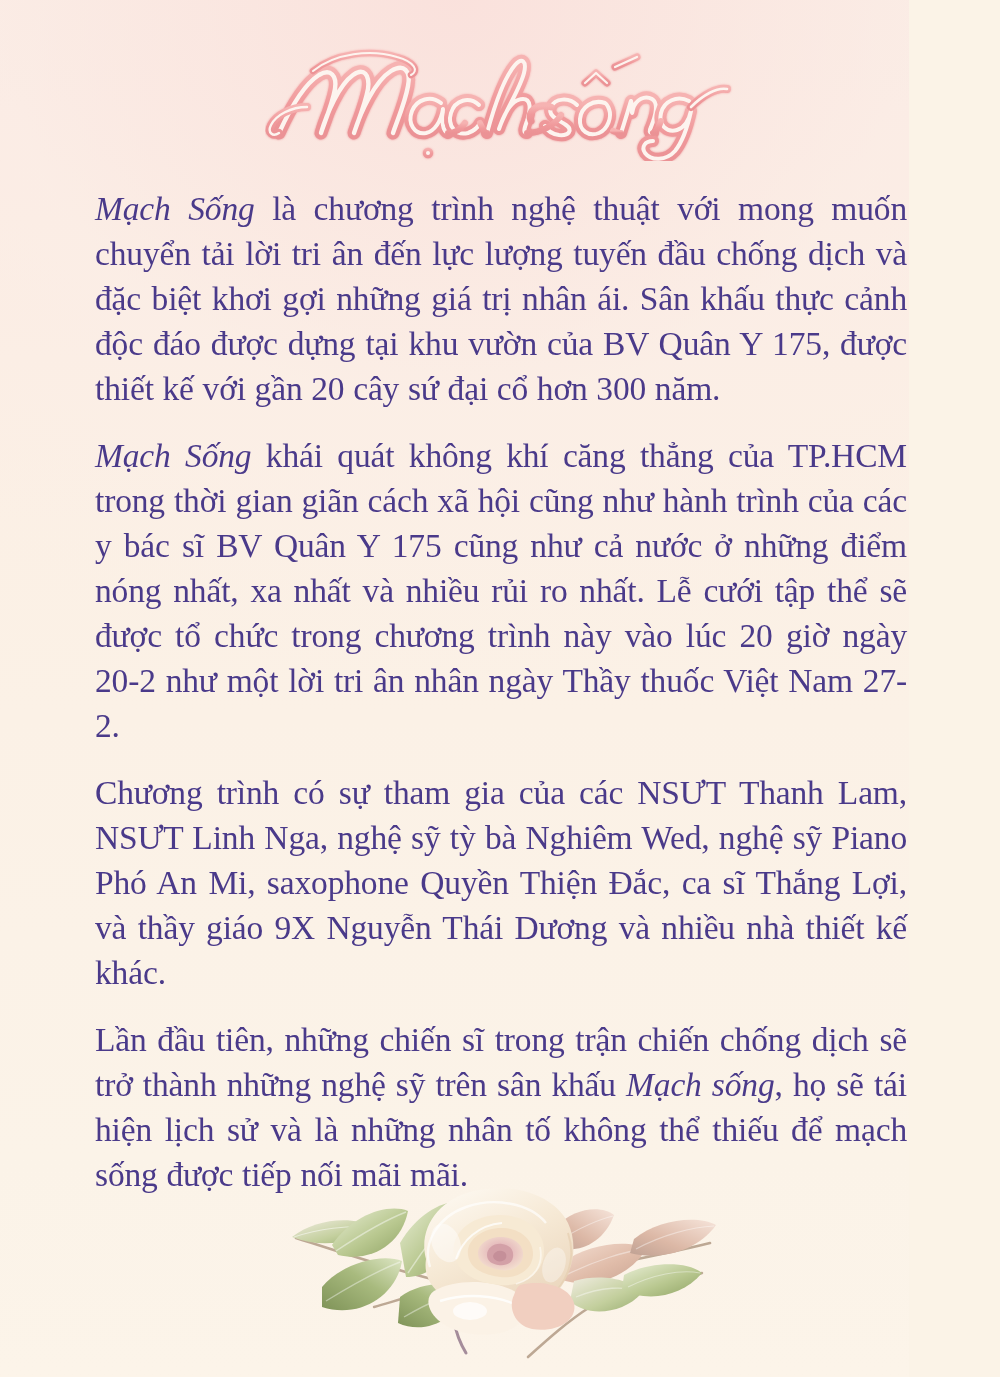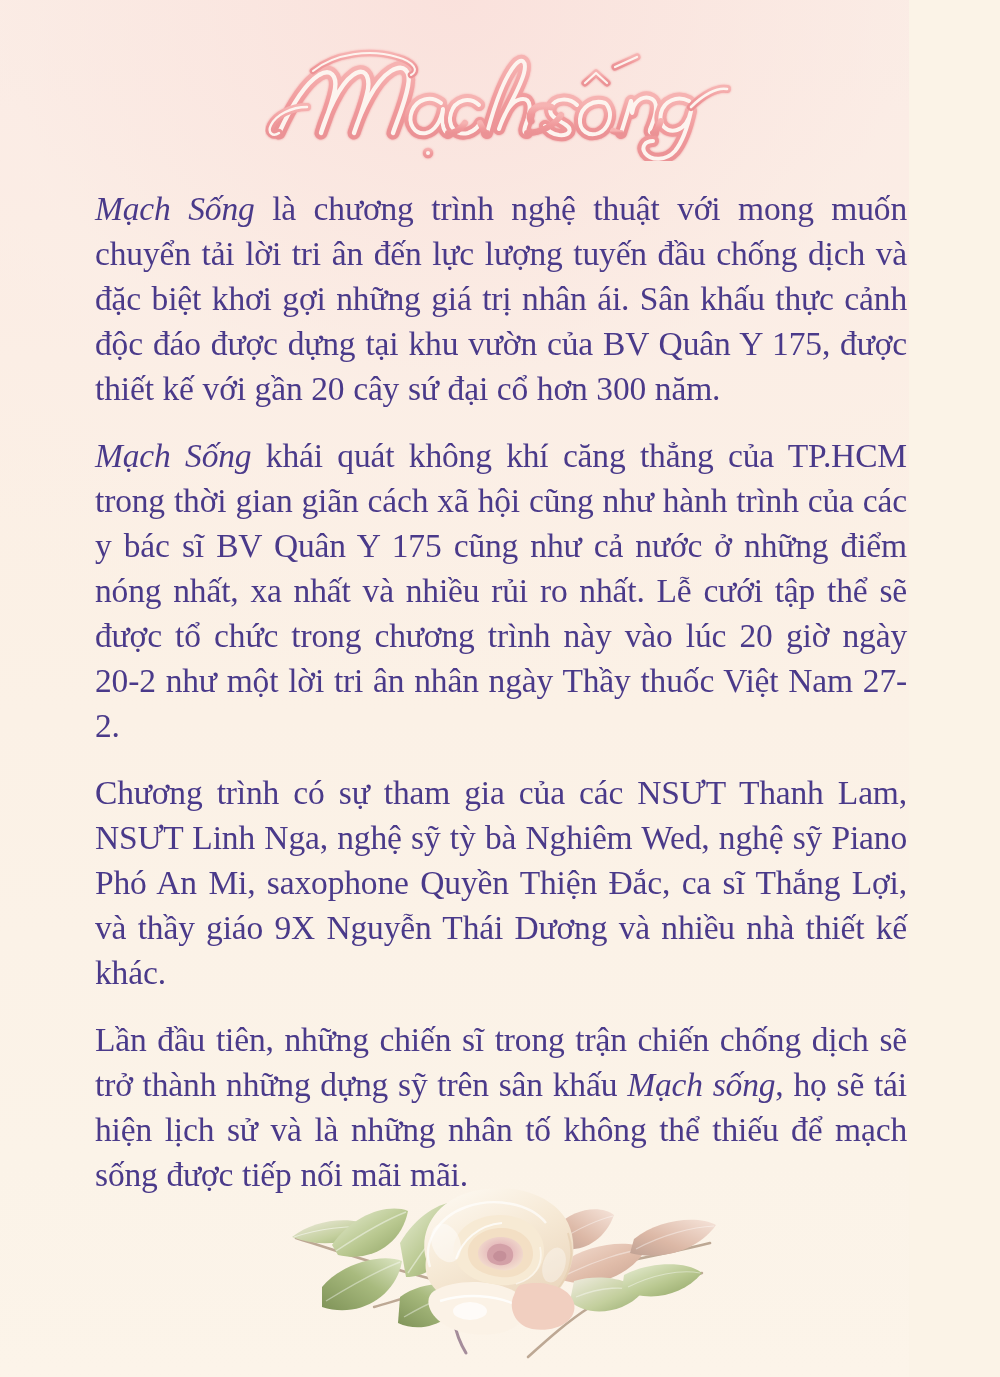--- a/index.html
+++ b/index.html
@@ -207,21 +207,21 @@
 
     <p class="para">
       <span class="em">Mạch Sống</span><span> khái quát không khí căng thẳng của TP.HCM trong thời gian giãn cách xã hội cũng như hành trình của các y bác sĩ BV Quân Y 175 cũng như cả nước ở những điểm nóng nhất, xa nhất và nhiều rủi ro nhất. Lễ cưới tập thể sẽ được tổ chức trong chương trình này vào lúc 20 giờ ngày 20-2 như một lời tri ân nhân ngày Thầy thuốc Việt Nam 27-2.</span>
     </p>
 
     <p class="para">
       <span>Chương trình có sự tham gia của các NSƯT Thanh Lam, NSƯT Linh Nga, nghệ sỹ tỳ bà Nghiêm Wed, nghệ sỹ Piano Phó An Mi, saxophone Quyền Thiện Đắc, ca sĩ Thắng Lợi, và thầy giáo 9X Nguyễn Thái Dương và nhiều nhà thiết kế khác.</span>
     </p>
 
     <p class="para para-last-line-natural">
-      <span>Lần đầu tiên, những chiến sĩ trong trận chiến chống dịch sẽ trở thành những dựng sỹ trên sân khấu </span><span class="em">Mạch sống</span><span>, họ sẽ tái hiện lịch sử và là những nhân tố không thể thiếu để mạch sống được tiếp nối mãi mãi.</span>
+      <span>Lần đầu tiên, những chiến sĩ trong trận chiến chống dịch sẽ trở thành những nghệ sỹ trên sân khấu </span><span class="em">Mạch sống</span><span>, họ sẽ tái hiện lịch sử và là những nhân tố không thể thiếu để mạch sống được tiếp nối mãi mãi.</span>
     </p>
 
   </div>
 
   <div class="ornament">
     <svg viewBox="0 0 452 185" aria-label="rose ornament">
       <defs>
         <linearGradient id="lfG1" x1="0" y1="0" x2="1" y2="1">
           <stop offset="0%" stop-color="#e9eed6"></stop>
           <stop offset="55%" stop-color="#b9c890"></stop>

